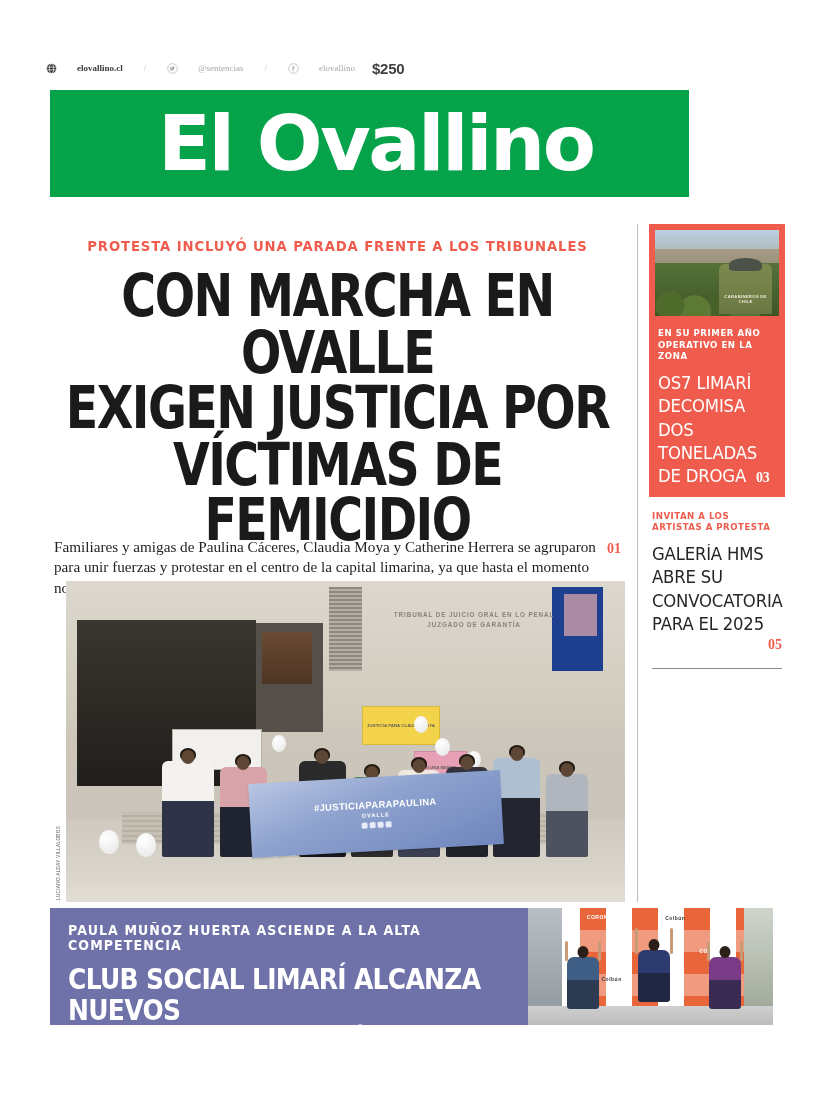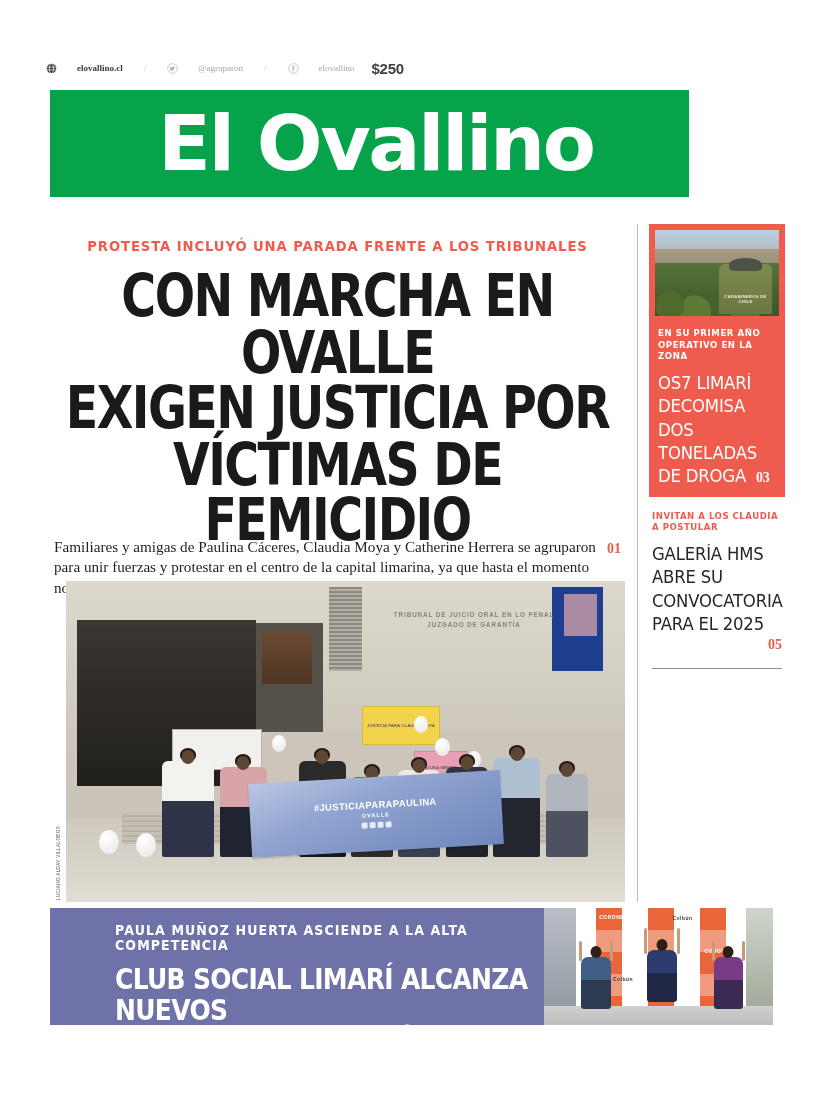--- a/index.html
+++ b/index.html
@@ -324,21 +324,20 @@
     left: 50px; top: 908px;
     width: 723px; height: 117px;
     background: #6e72a8;
     display: flex;
   }
   .bottom-text {
     width: 478px;
     padding: 14px 0 0 18px;
     box-sizing: border-box;
     color: #ffffff;
-    margin-left: 47px;
   }
   .bottom-kicker {
     font-family:"DejaVu Sans", sans-serif;
     font-size: 12.6px; font-weight: bold; letter-spacing: 1.1px;
     color: #ffffff;
     transform: scaleY(1.05); transform-origin:left top;
   }
   .bottom-title {
     font-family:"DejaVu Sans", sans-serif;
     font-size: 25.5px; font-weight: bold; line-height: 28px;
@@ -394,21 +393,21 @@
             </svg>
         </span>
         <span class="site">elovallino.cl</span>
         <span class="sep">/</span>
         <span class="ico">
           <svg width="11" height="11" viewBox="0 0 16 16">
               <circle cx="8" cy="8" r="7" fill="none" stroke="#b0b0b0" stroke-width="1"></circle>
               <path d="M11.5 5.6c-.3.13-.6.22-.93.26.33-.2.59-.52.71-.9-.31.19-.66.32-1.03.39a1.62 1.62 0 0 0-2.76 1.48A4.6 4.6 0 0 1 4.16 5.1a1.62 1.62 0 0 0 .5 2.16 1.6 1.6 0 0 1-.73-.2v.02c0 .78.56 1.44 1.3 1.59-.23.06-.48.07-.73.03.2.64.8 1.1 1.51 1.12A3.26 3.26 0 0 1 3.9 10.5c.72.46 1.57.73 2.48.73 2.98 0 4.6-2.47 4.6-4.6v-.21c.32-.23.59-.51.8-.83z" fill="#b0b0b0"></path>
             </svg>
         </span>
-        <span class="handle">@agruparon</span>
+        <span class="handle">@sentencias</span>
         <span class="sep">/</span>
         <span class="ico">
           <svg width="11" height="11" viewBox="0 0 16 16">
               <circle cx="8" cy="8" r="7" fill="none" stroke="#b0b0b0" stroke-width="1"></circle>
               <path d="M9.2 8.2h-1.1V12H6.7V8.2H5.9V7h.8v-.9c0-.8.36-1.6 1.66-1.6h1.07v1.2h-.78c-.2 0-.5.1-.5.55V7h1.25l-.2 1.2z" fill="#b0b0b0"></path>
             </svg>
         </span>
         <span class="handle">elovallino</span>
       </div>
       <span class="price">$250</span>
@@ -527,21 +526,21 @@
           <div class="os7-helmet"></div>
           <div class="os7-badge">CARABINEROS DE CHILE</div>
         </div>
         <div class="skicker">EN SU PRIMER AÑO OPERATIVO EN LA ZONA</div>
         <div class="stitle">
           <span>OS7 LIMARÍ DECOMISA DOS TONELADAS DE DROGA</span><span class="spage">03</span>
         </div>
       </div>
 
       <div class="side-item">
-        <div class="skicker">INVITAN A LOS CLAUDIA A POSTULAR</div>
+        <div class="skicker">INVITAN A LOS ARTISTAS A PROTESTA</div>
         <div class="stitle">GALERÍA HMS ABRE SU CONVOCATORIA PARA EL 2025</div>
         <div class="spage">05</div>
       </div>
 
       <div class="side-rule"></div>
 
     </div>
   </div>
 
   <div class="bottom">

